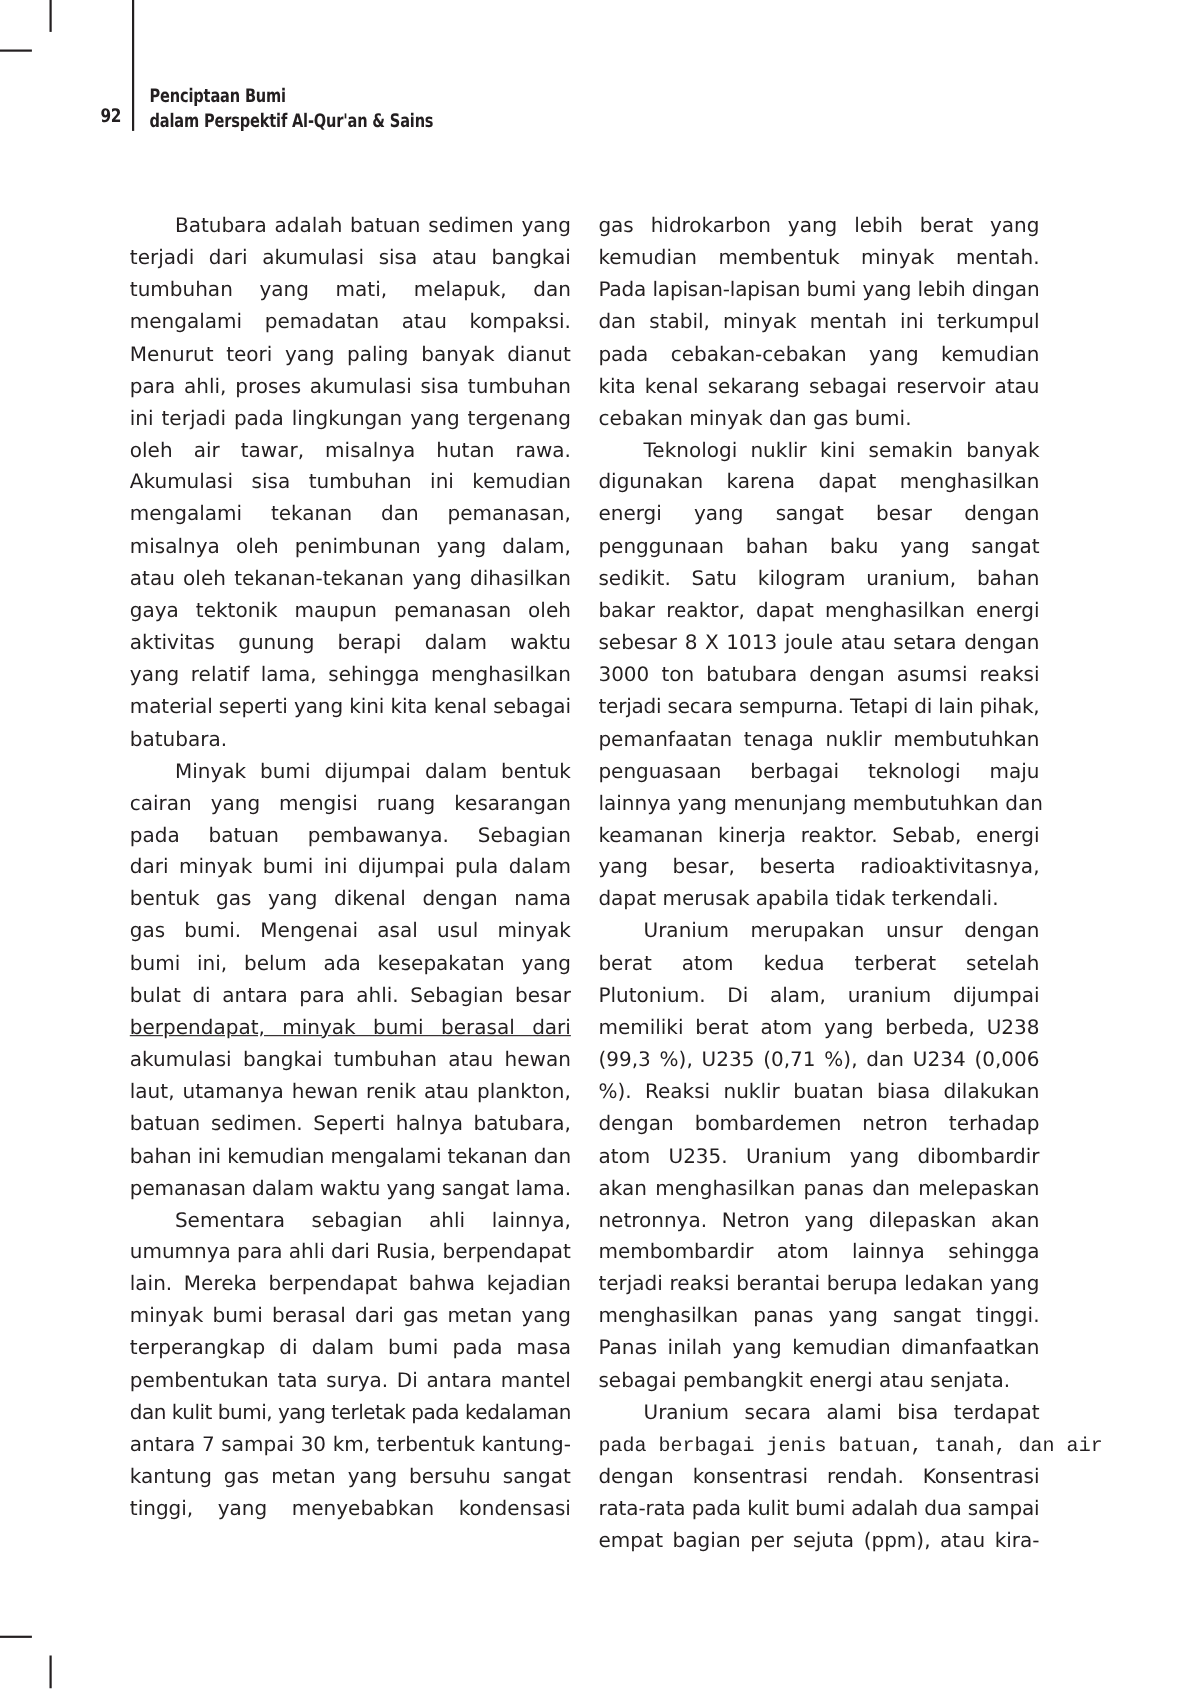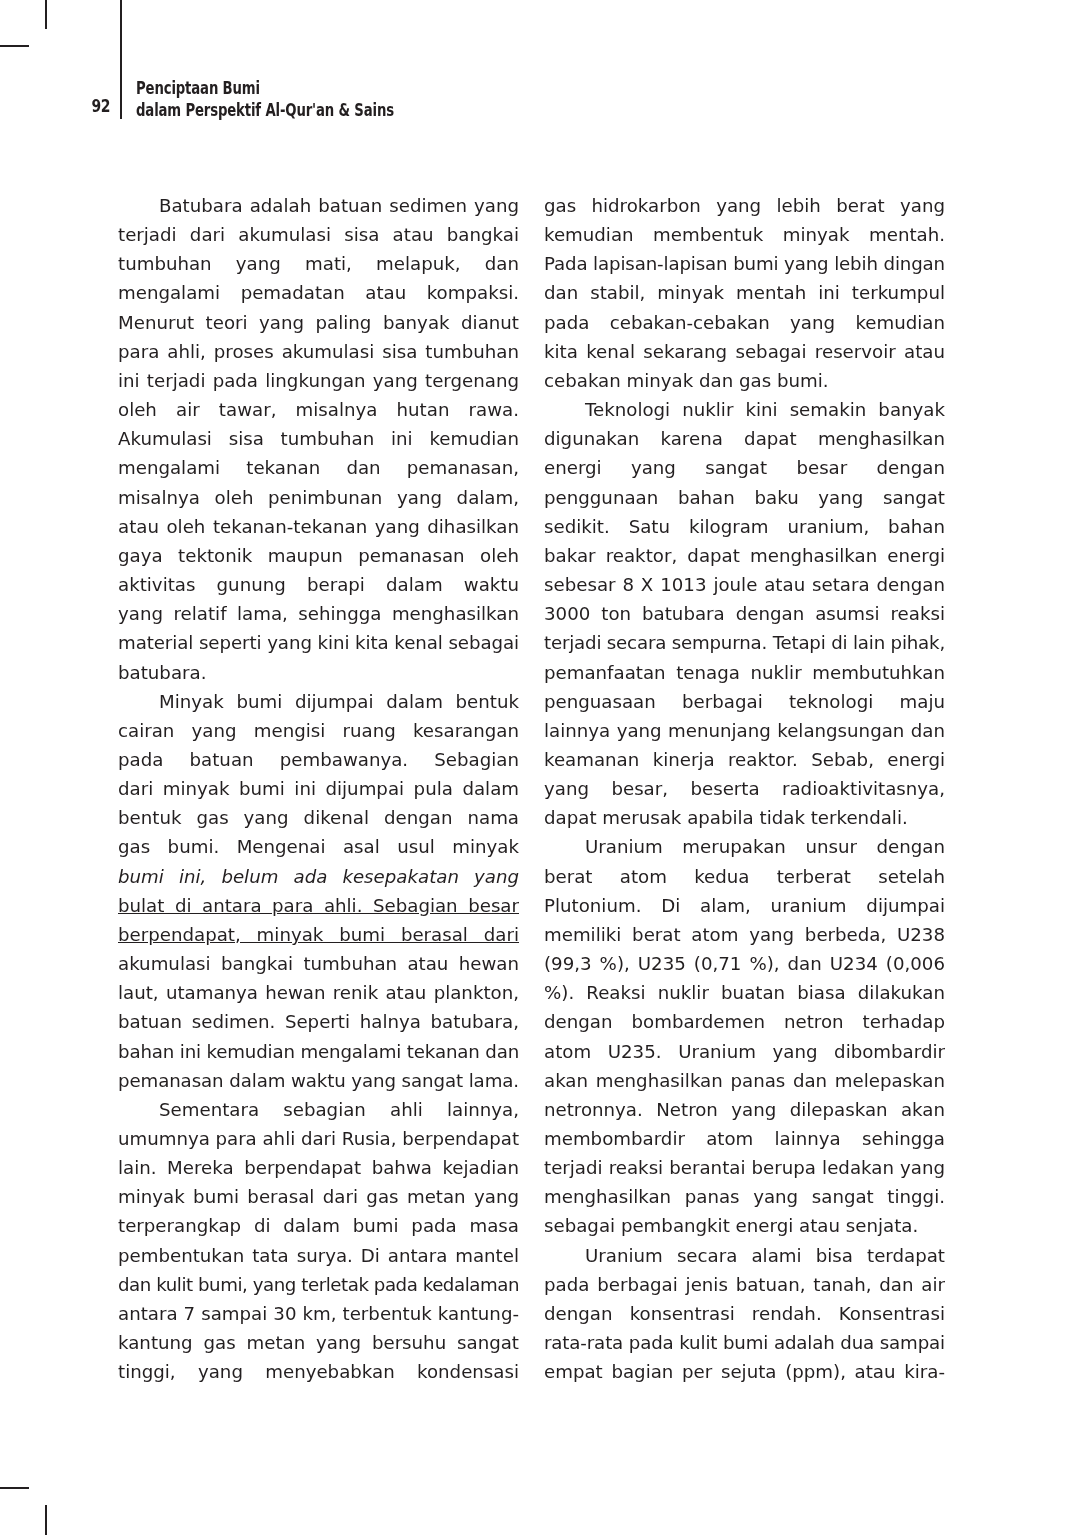--- a/index.html
+++ b/index.html
@@ -52,22 +52,22 @@
     <span class="line"><span style="white-space: nowrap;">aktivitas gunung berapi dalam waktu</span></span>
     <span class="line"><span style="white-space: nowrap;">yang relatif lama, sehingga menghasilkan</span></span>
     <span class="line"><span style="white-space: nowrap; letter-spacing: -0.0795139px;">material seperti yang kini kita kenal sebagai</span></span>
     <span class="line last"><span style="white-space: nowrap;">batubara.</span></span>
     <span class="line indent"><span style="white-space: nowrap;">Minyak bumi dijumpai dalam bentuk</span></span>
     <span class="line"><span style="white-space: nowrap;">cairan yang mengisi ruang kesarangan</span></span>
     <span class="line"><span style="white-space: nowrap;">pada batuan pembawanya. Sebagian</span></span>
     <span class="line"><span style="white-space: nowrap;">dari minyak bumi ini dijumpai pula dalam</span></span>
     <span class="line"><span style="white-space: nowrap;">bentuk gas yang dikenal dengan nama</span></span>
     <span class="line"><span style="white-space: nowrap;">gas bumi. Mengenai asal usul minyak</span></span>
-    <span class="line"><span style="white-space: nowrap; font-style: italic;">bumi ini, belum ada kesepakatan yang</span></span>
-    <span class="line"><span style="white-space: nowrap; text-decoration: underline;">bulat di antara para ahli. Sebagian besar</span></span>
+    <span class="line"><span style="white-space: nowrap;">bumi ini, belum ada kesepakatan yang</span></span>
+    <span class="line"><span style="white-space: nowrap;">bulat di antara para ahli. Sebagian besar</span></span>
     <span class="line"><span style="white-space: nowrap; text-decoration: underline;">berpendapat, minyak bumi berasal dari</span></span>
     <span class="line"><span style="white-space: nowrap;">akumulasi bangkai tumbuhan atau hewan</span></span>
     <span class="line"><span style="white-space: nowrap;">laut, utamanya hewan renik atau plankton,</span></span>
     <span class="line"><span style="white-space: nowrap;">batuan sedimen. Seperti halnya batubara,</span></span>
     <span class="line"><span style="white-space: nowrap; letter-spacing: -0.155078px;">bahan ini kemudian mengalami tekanan dan</span></span>
     <span class="line"><span style="white-space: nowrap; letter-spacing: -0.100962px;">pemanasan dalam waktu yang sangat lama.</span></span>
     <span class="line indent"><span style="white-space: nowrap;">Sementara sebagian ahli lainnya,</span></span>
     <span class="line"><span style="white-space: nowrap; letter-spacing: -0.0228659px;">umumnya para ahli dari Rusia, berpendapat</span></span>
     <span class="line"><span style="white-space: nowrap;">lain. Mereka berpendapat bahwa kejadian</span></span>
     <span class="line"><span style="white-space: nowrap;">minyak bumi berasal dari gas metan yang</span></span>
@@ -90,36 +90,37 @@
     <span class="line"><span style="white-space: nowrap;">digunakan  karena dapat menghasilkan</span></span>
     <span class="line"><span style="white-space: nowrap;">energi yang sangat besar dengan</span></span>
     <span class="line"><span style="white-space: nowrap;">penggunaan bahan baku yang sangat</span></span>
     <span class="line"><span style="white-space: nowrap;">sedikit. Satu kilogram uranium, bahan</span></span>
     <span class="line"><span style="white-space: nowrap;">bakar reaktor, dapat menghasilkan energi</span></span>
     <span class="line"><span style="white-space: nowrap;">sebesar 8 X 1013 joule atau setara dengan</span></span>
     <span class="line"><span style="white-space: nowrap;">3000 ton batubara dengan asumsi reaksi</span></span>
     <span class="line"><span style="white-space: nowrap; letter-spacing: -0.191916px;">terjadi secara sempurna. Tetapi di lain pihak,</span></span>
     <span class="line"><span style="white-space: nowrap;">pemanfaatan tenaga nuklir membutuhkan</span></span>
     <span class="line"><span style="white-space: nowrap;">penguasaan berbagai teknologi maju</span></span>
-    <span class="line"><span style="white-space: nowrap;">lainnya yang menunjang kelangsungan dan</span></span>
+    <span class="line"><span style="white-space: nowrap;">lainnya yang menunjang membutuhkan dan</span></span>
     <span class="line"><span style="white-space: nowrap;">keamanan kinerja reaktor. Sebab, energi</span></span>
     <span class="line"><span style="white-space: nowrap;">yang besar, beserta radioaktivitasnya,</span></span>
     <span class="line last"><span style="white-space: nowrap;">dapat merusak apabila tidak terkendali.</span></span>
     <span class="line indent"><span style="white-space: nowrap;">Uranium merupakan unsur dengan</span></span>
     <span class="line"><span style="white-space: nowrap;">berat atom kedua terberat setelah</span></span>
     <span class="line"><span style="white-space: nowrap;">Plutonium. Di alam, uranium dijumpai</span></span>
     <span class="line"><span style="white-space: nowrap;">memiliki berat atom yang berbeda, U238</span></span>
     <span class="line"><span style="white-space: nowrap;">(99,3 %), U235 (0,71 %), dan U234 (0,006</span></span>
     <span class="line"><span style="white-space: nowrap;">%). Reaksi nuklir buatan biasa dilakukan</span></span>
     <span class="line"><span style="white-space: nowrap;">dengan bombardemen netron terhadap</span></span>
     <span class="line"><span style="white-space: nowrap;">atom U235. Uranium yang dibombardir</span></span>
     <span class="line"><span style="white-space: nowrap;">akan menghasilkan panas dan melepaskan</span></span>
     <span class="line"><span style="white-space: nowrap; margin-top: 36px;">netronnya. Netron yang dilepaskan akan</span></span>
     <span class="line"><span style="white-space: nowrap;">membombardir atom lainnya sehingga</span></span>
     <span class="line"><span style="white-space: nowrap;">terjadi reaksi berantai berupa ledakan yang</span></span>
     <span class="line"><span style="white-space: nowrap;">menghasilkan panas yang sangat tinggi.</span></span>
+    <span class="line"><span style="white-space: nowrap;">Panas inilah yang kemudian dimanfaatkan</span></span>
     <span class="line last"><span style="white-space: nowrap;">sebagai pembangkit energi atau senjata.</span></span>
     <span class="line indent"><span style="white-space: nowrap;">Uranium secara alami bisa terdapat</span></span>
-    <span class="line"><span style="white-space: nowrap;">pada berbagai jenis batuan, tanah, dan air</span></span>
+    <span class="line"><span style="white-space: nowrap; font-family: Liberation Mono, monospace;">pada berbagai jenis batuan, tanah, dan air</span></span>
     <span class="line"><span style="white-space: nowrap;">dengan konsentrasi rendah. Konsentrasi</span></span>
     <span class="line"><span style="white-space: nowrap; letter-spacing: -0.136628px;">rata-rata pada kulit bumi adalah dua sampai</span></span>
     <span class="line"><span style="white-space: nowrap;">empat bagian per sejuta (ppm), atau kira-</span></span>
   </div>
 
 </body></html>

